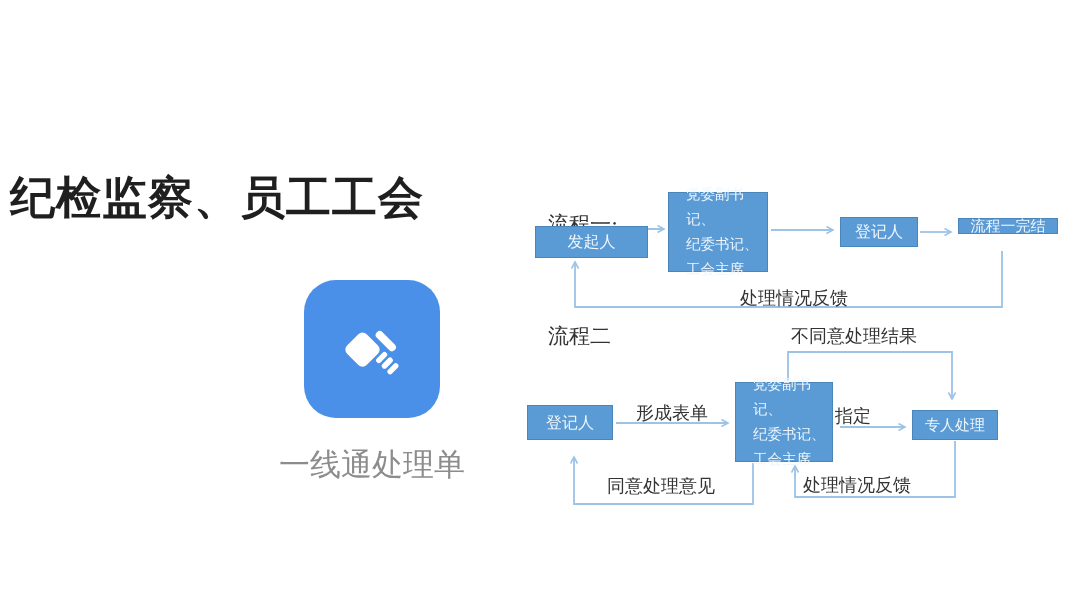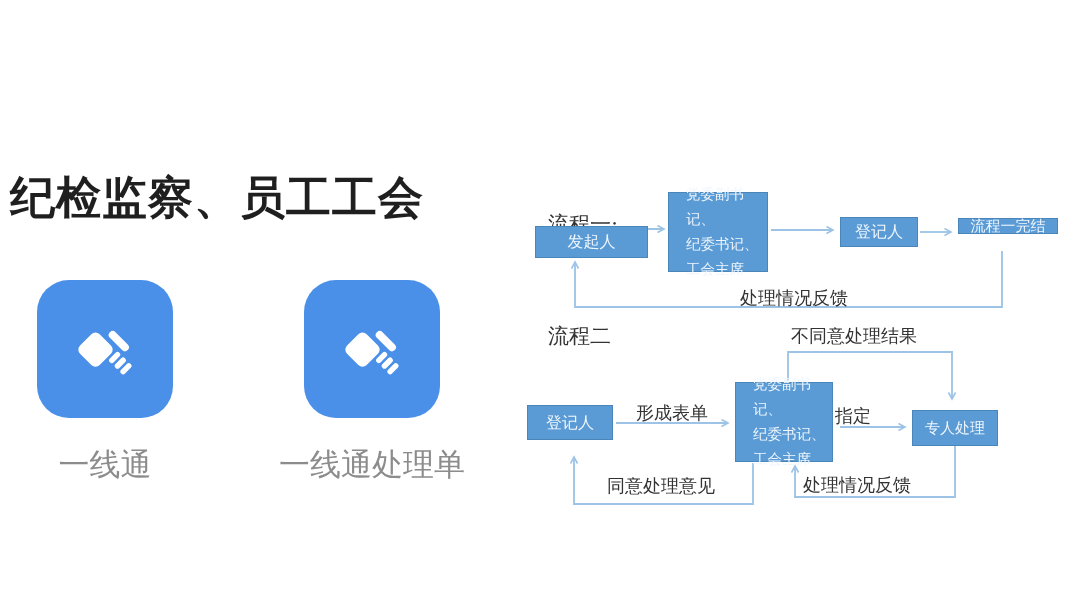--- a/index.html
+++ b/index.html
@@ -35,52 +35,38 @@
   .flow-title{font-size:21px;}
   #connectors{position:absolute;left:0;top:0;pointer-events:none;}
 
   
   #f1-initiator{left:535px;top:226px;width:113px;height:32px;}
   #f1-leaders{left:668px;top:192px;width:100px;height:80px;}
   #f1-registrar{left:840px;top:217px;width:78px;height:30px;}
   #f1-complete{left:958px;top:218px;width:100px;height:16px;}
   #f2-registrar{left:527px;top:405px;width:86px;height:35px;}
   #f2-leaders{left:735px;top:382px;width:98px;height:80px;}
-  #f2-specialist{left:912px;top:410px;width:86px;height:36px;}
+  #f2-specialist{left:912px;top:410px;width:86px;height:30px;}
 
   #f1-title{left:548px;top:172px;margin-top:38px;}
   #f1-feedback{left:740px;top:286px;}
   #f2-title{left:548px;top:322px;}
   #f2-disagree{left:791px;top:324px;}
   #f2-form{left:636px;top:401px;}
   #f2-assign{left:835px;top:404px;}
   #f2-agree{left:607px;top:474px;}
   #f2-feedback{left:803px;top:473px;}
 </style>
 </head>
 <body>
 
 <div id="stage">
 
   <div class="page-title">纪检监察、员工工会</div>
 
-  <div class="app-tile first">
-    <div class="app-icon-bg">
-      <svg viewBox="0 0 100 100" width="84" height="84" aria-hidden="true">
-        <g transform="rotate(45 50 50)" fill="#ffffff">
-          <rect x="26" y="42" width="33" height="33" rx="7"></rect>
-          <rect x="40" y="27" width="30" height="9.5" rx="4.7"></rect>
-          <rect x="62" y="41" width="6.5" height="16" rx="3.2"></rect>
-          <rect x="71.5" y="41" width="6.5" height="16" rx="3.2"></rect>
-          <rect x="81" y="41" width="6.5" height="16" rx="3.2"></rect>
-        </g>
-      </svg>
-    </div>
-    <div class="app-label">一线通</div>
-  </div>
 
   <div class="app-tile second">
     <div class="app-icon-bg">
       <svg viewBox="0 0 100 100" width="84" height="84" aria-hidden="true">
         <g transform="rotate(45 50 50)" fill="#ffffff">
           <rect x="26" y="42" width="33" height="33" rx="7"></rect>
           <rect x="40" y="27" width="30" height="9.5" rx="4.7"></rect>
           <rect x="62" y="41" width="6.5" height="16" rx="3.2"></rect>
           <rect x="71.5" y="41" width="6.5" height="16" rx="3.2"></rect>
           <rect x="81" y="41" width="6.5" height="16" rx="3.2"></rect>

